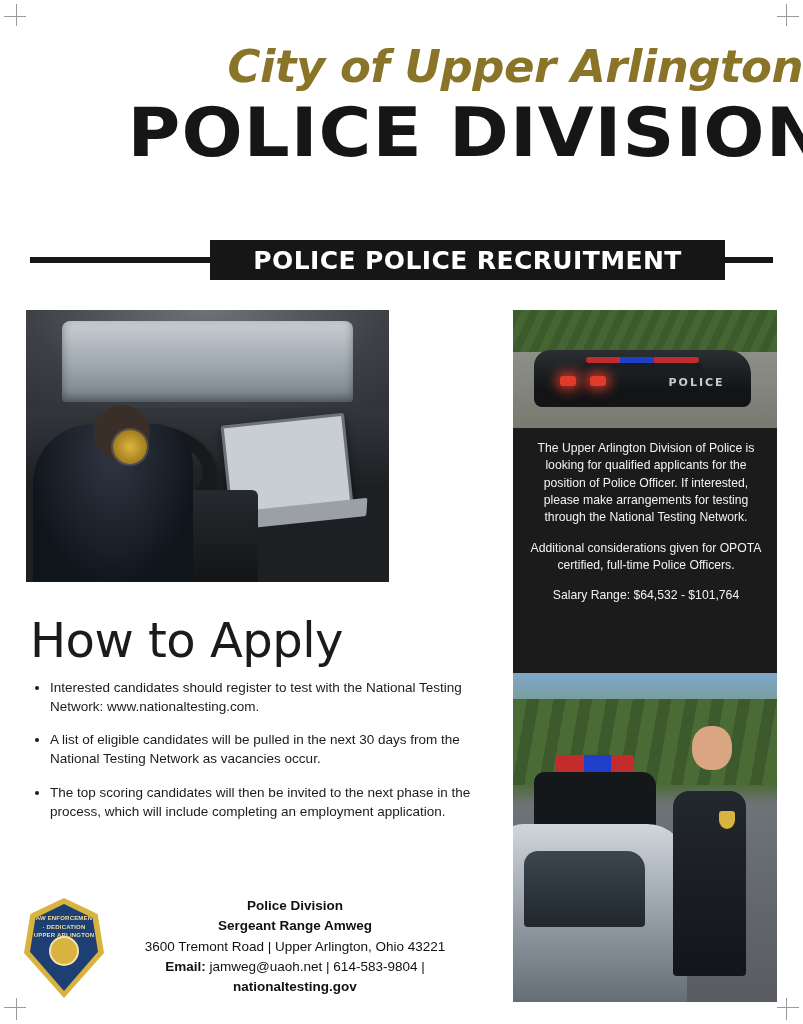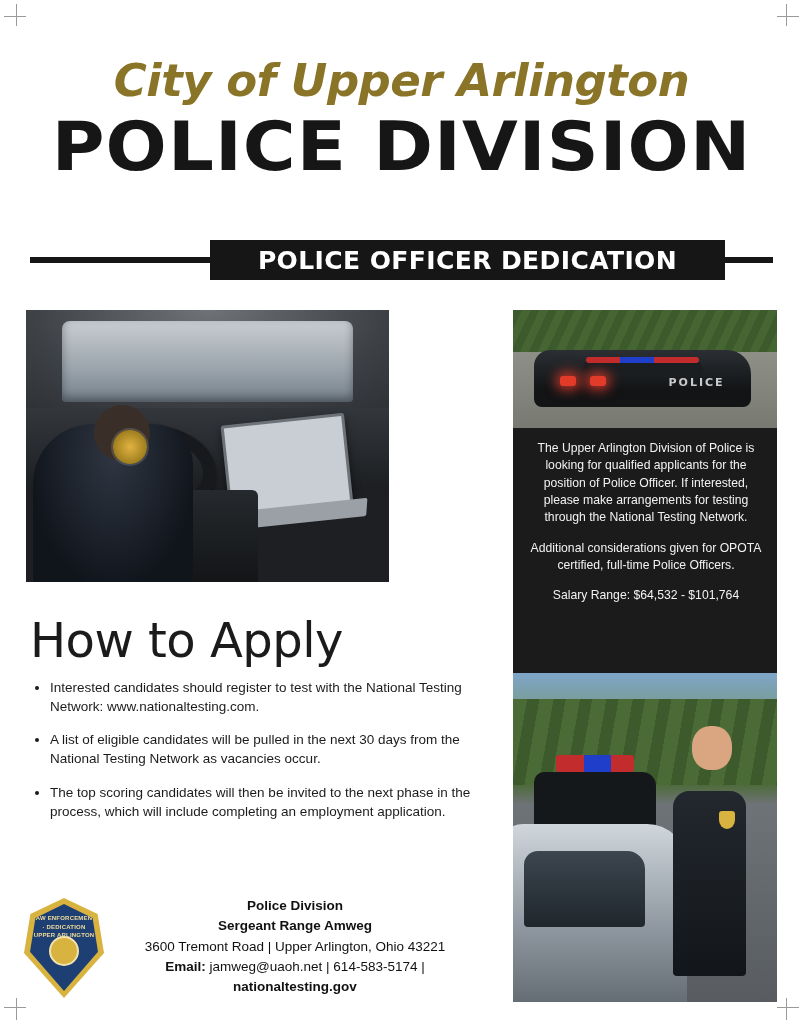--- a/index.html
+++ b/index.html
@@ -26,22 +26,22 @@
     position: absolute;
     background: #9a9a9a;
   }
   .crop.v { width: 1px; height: 22px; }
   .crop.h { height: 1px; width: 22px; }
 
   
   .header {
     position: absolute;
     left: 0; right: 0;
-    top: 58px;
-    text-align: center;
+    top: 44px;
+    text-align: right;
   }
   .city-line {
     font-family: "DejaVu Sans", sans-serif;
     font-style: italic;
     font-weight: bold;
     font-size: 45px;
     letter-spacing: -0.5px;
     color: #8a7428;
     line-height: 1.0;
   }
@@ -468,21 +468,21 @@
   <div class="crop v" style="right:16px; bottom:4px;"></div>
   <div class="crop h" style="right:4px; bottom:16px;"></div>
 
   <div class="header">
     <div class="city-line">City of Upper Arlington</div>
     <div class="division-line">POLICE DIVISION</div>
   </div>
 
   <div class="banner-wrap">
     <div class="banner-rule"></div>
-    <div class="banner-box">POLICE OFFICER DEDICATION</div>
+    <div class="banner-box">POLICE POLICE RECRUITMENT</div>
   </div>
 
   <div class="photo photo-left">
     <div class="interior">
       <div class="windshield"></div>
       <div class="dash"></div>
       <div class="wheel"></div>
       <div class="laptop"></div>
       <div class="console"></div>
       <div class="officer">
@@ -547,19 +547,19 @@
     <div class="seal"></div>
   </div>
 
   <div class="footer">
     <div class="footer-text">
       <span class="footer-line b">Police Division</span>
       <span class="footer-line b">Sergeant Range Amweg</span>
       <span class="footer-line">3600 Tremont Road  |  Upper Arlington, Ohio 43221</span>
       <span class="footer-line">
         <span class="b">Email:</span>
-        <span>jamweg@uaoh.net |  614-583-5174 |</span>
+        <span>jamweg@uaoh.net |  614-583-9804 |</span>
       </span>
       <span class="footer-line b">nationaltesting.gov</span>
     </div>
   </div>
 
 </div>
 
 </body></html>

